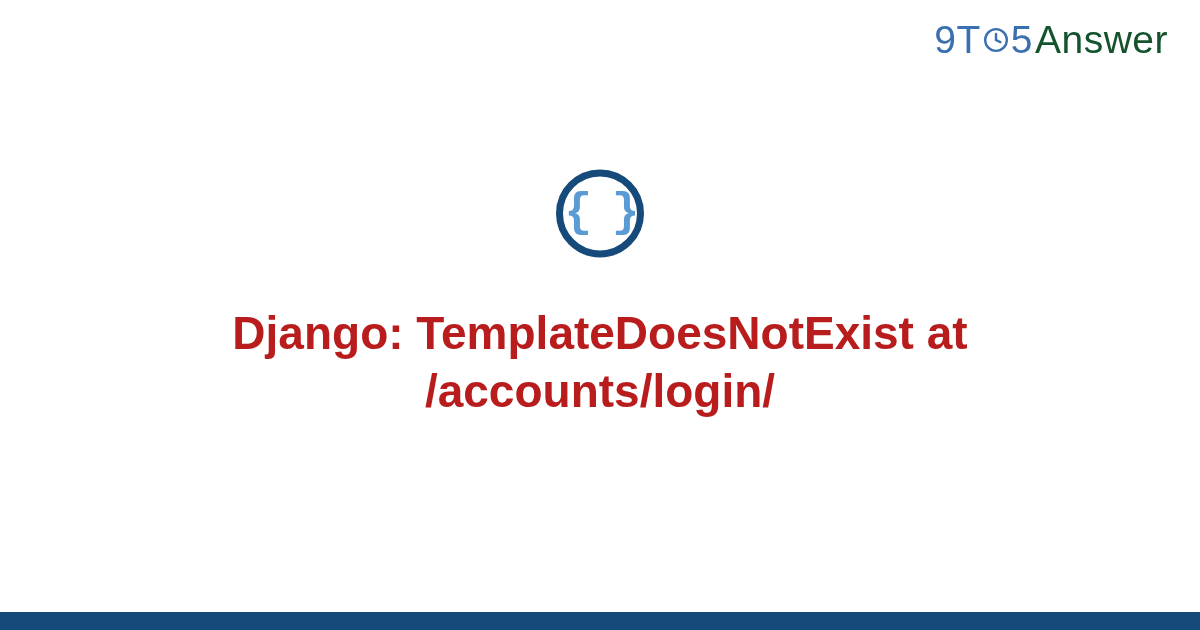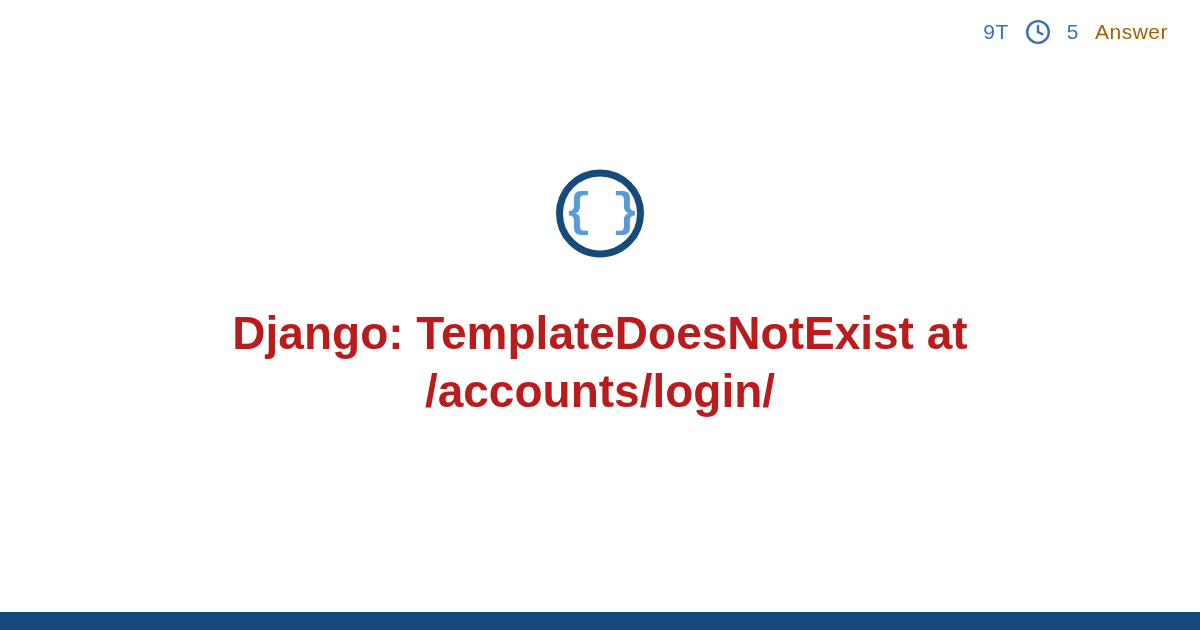--- a/index.html
+++ b/index.html
@@ -12,45 +12,44 @@
       height: 630px;
       background: #ffffff;
       font-family: Arial, Helvetica, sans-serif;
       position: relative;
       overflow: hidden;
     }
     .logo {
       position: absolute;
       top: 18px;
       right: 32px;
-      font-size: 21px;
+      font-size: 39px;
       font-weight: 400;
       letter-spacing: 0.5px;
       display: flex;
       align-items: center;
-      gap: 14px;
     }
     .logo-9t {
       color: #3a6fb0;
       font-weight: 500;
     }
     .logo-clock {
       display: inline-flex;
       align-items: center;
       justify-content: center;
       width: 28px;
       height: 28px;
       margin: 0 1px;
     }
     .logo-5 {
       color: #3a6fb0;
       font-weight: 500;
     }
     .logo-answer {
-      color: #a16207;
+      color: #14532d;
       font-weight: 400;
       margin-left: 2px;
     }
     .center-content {
       position: absolute;
       top: 50%;
       left: 50%;
       transform: translate(-50%, -58%);
       display: flex;
       flex-direction: column;

